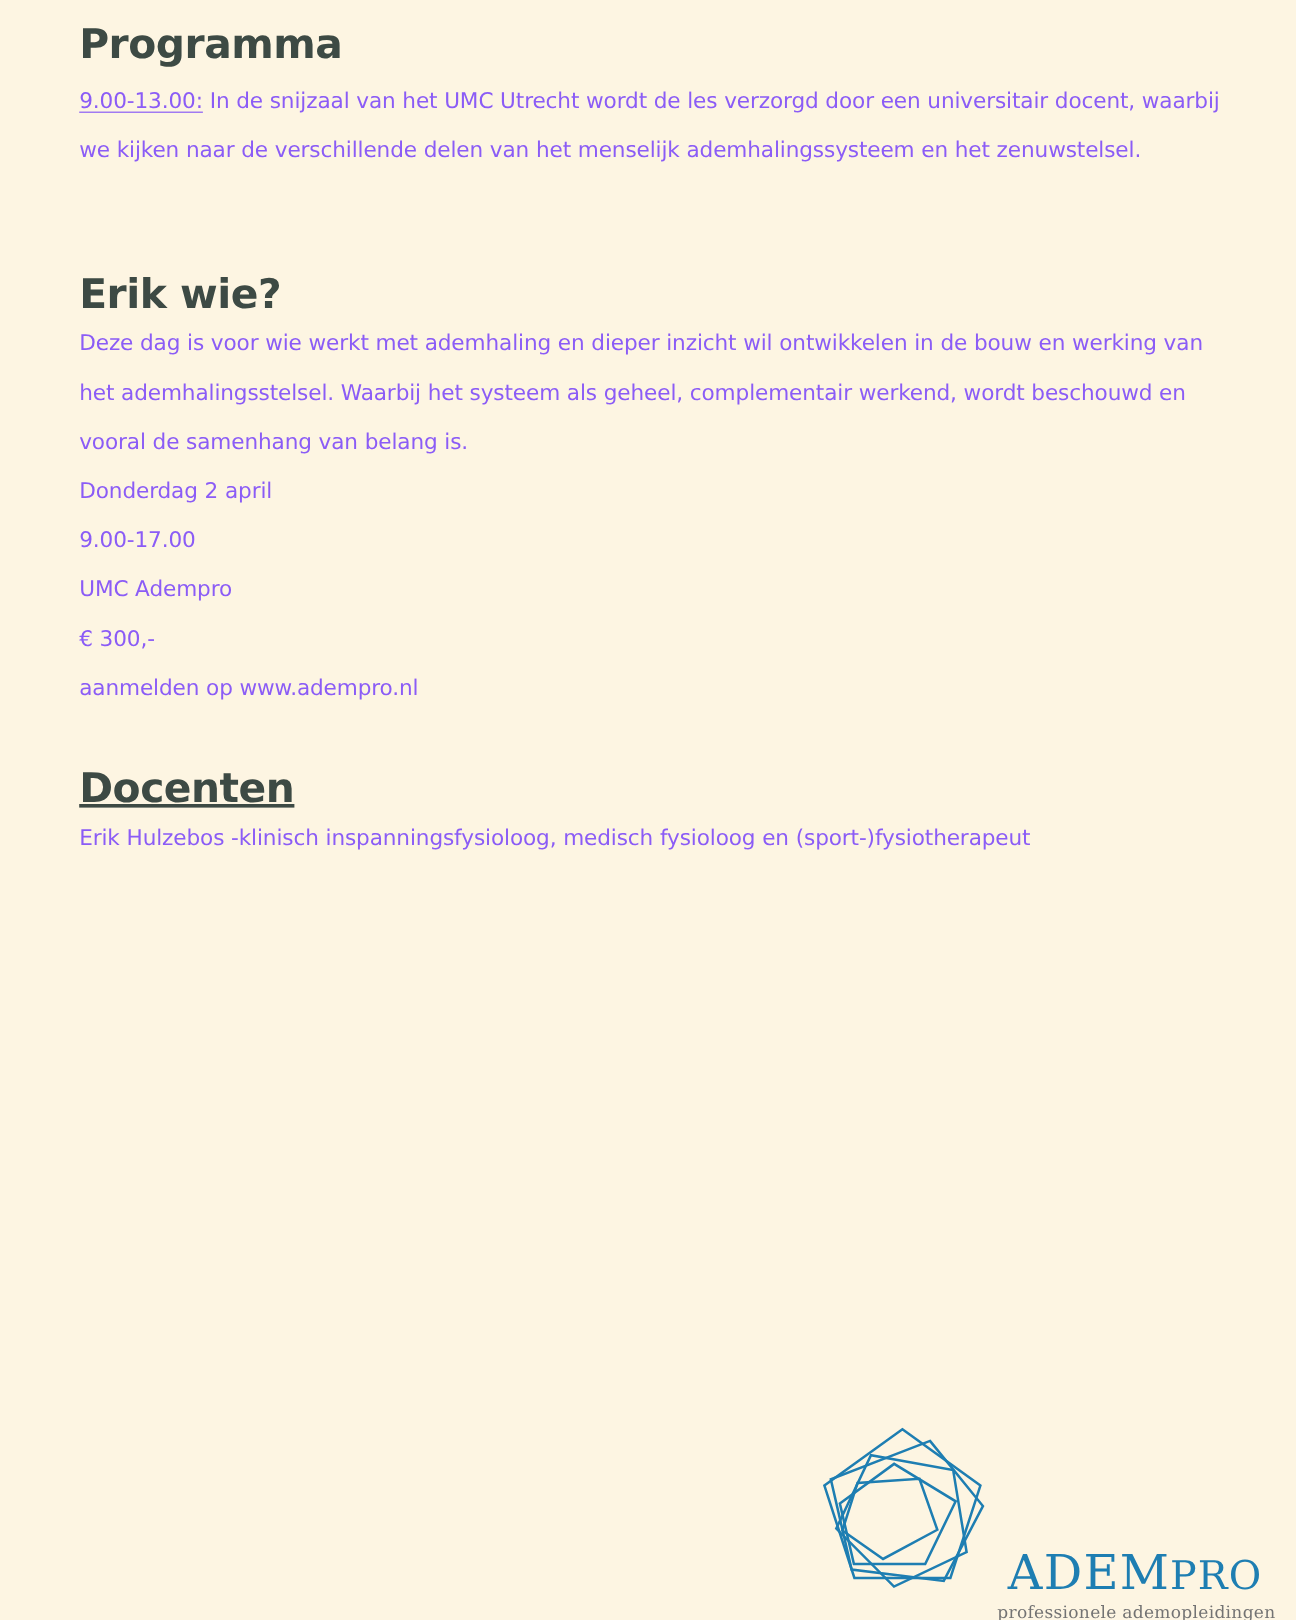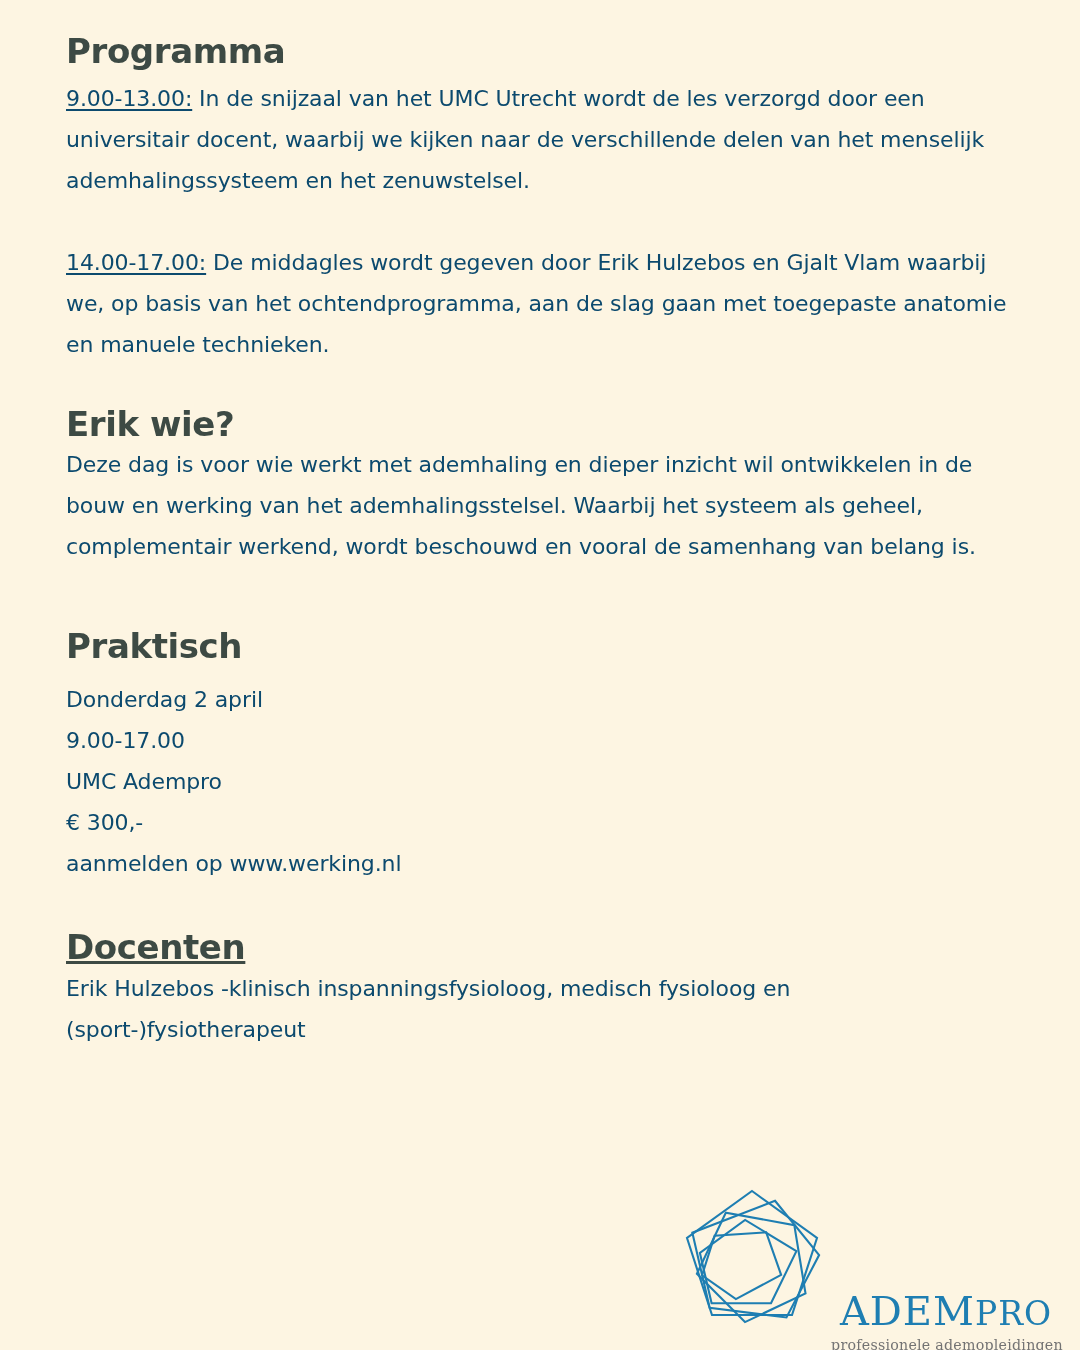--- a/index.html
+++ b/index.html
@@ -13,38 +13,38 @@
     font-family: "DejaVu Sans", sans-serif;
     overflow: hidden;
   }
 
   #page {
     position: relative;
     width: 1080px;
     height: 1350px;
     background: #fdf5e2;
     box-sizing: border-box;
-    padding: 34px 60px 0 66px;
+    padding: 20px 60px 0 66px;
   }
 
   .heading {
     color: #3d4a44;
     font-family: "DejaVu Sans", sans-serif;
     font-weight: bold;
     font-size: 34px;
     letter-spacing: -0.4px;
     line-height: 1.05;
     margin: 0;
   }
 
   .body-text {
-    color: #0c4a6e;
+    color: #8b5cf6;
     font-family: "DejaVu Sans", sans-serif;
     font-weight: normal;
-    font-size: 22px;
+    font-size: 18px;
     line-height: 41px;
     letter-spacing: -0.1px;
     margin: 0;
   }
 
   .tline {
     text-decoration: underline;
     text-underline-offset: 3px;
   }
 
@@ -109,34 +109,32 @@
 <body>
 
 <div id="page">
 
   <h2 class="heading sec-programma-title">Programma</h2>
 
   <p class="body-text para-morning"><span class="tline">9.00-13.00:</span><span> In de snijzaal van het UMC Utrecht wordt de les verzorgd door een universitair docent, waarbij we kijken naar de verschillende delen van het menselijk ademhalingssysteem en het zenuwstelsel.</span></p>
 
   <div class="gap-para"></div>
 
-  <p class="body-text"><span class="tline">14.00-17.00:</span><span> De middagles wordt gegeven door Erik Hulzebos en Gjalt Vlam waarbij we, op basis van het ochtendprogramma, aan de slag gaan met toegepaste anatomie en manuele technieken.</span></p>
 
   <h2 class="heading sec-voorwie-title">Erik wie?</h2>
 
   <p class="body-text">Deze dag is voor wie werkt met ademhaling en dieper inzicht wil ontwikkelen in de bouw en werking van het ademhalingsstelsel. Waarbij het systeem als geheel, complementair werkend, wordt beschouwd en vooral de samenhang van belang is.</p>
 
-  <h2 class="heading sec-praktisch-title">Praktisch</h2>
 
   <div class="body-text praktisch-list">
     <div>Donderdag 2 april</div>
     <div>9.00-17.00</div>
     <div>UMC Adempro</div>
     <div>€ 300,-</div>
-    <div>aanmelden op www.werking.nl</div>
+    <div>aanmelden op www.adempro.nl</div>
   </div>
 
   <h2 class="heading sec-docenten-title">Docenten</h2>
 
   <div class="body-text">
     <div>Erik Hulzebos -klinisch inspanningsfysioloog, medisch fysioloog en (sport-)fysiotherapeut</div>
   </div>
 
   <div id="logo">
 

